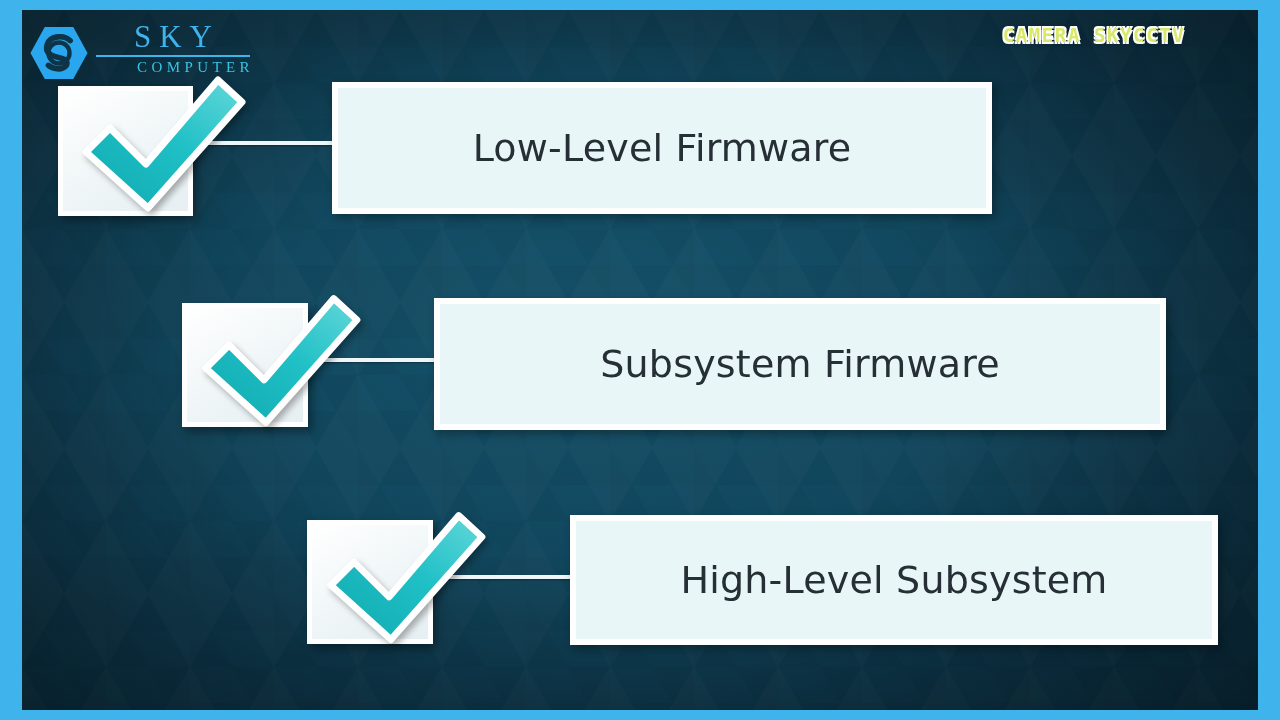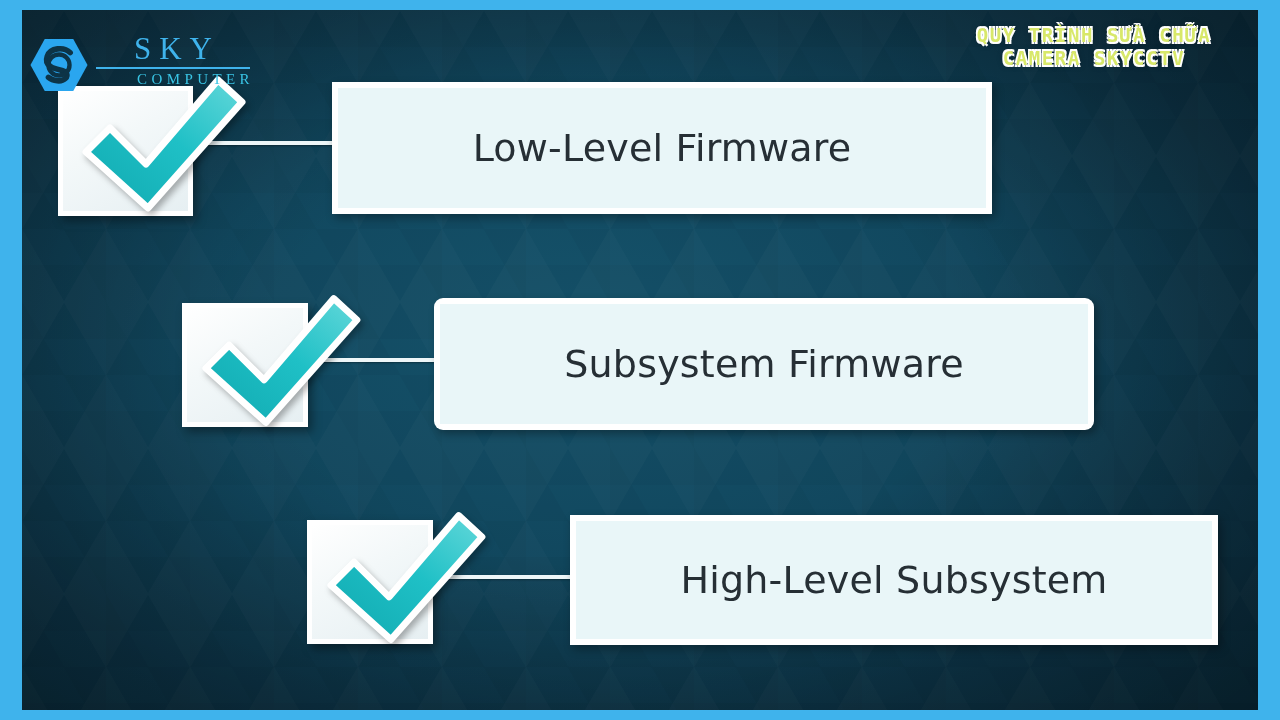--- a/index.html
+++ b/index.html
@@ -55,21 +55,20 @@
     pointer-events: none;
   }
 
   
   #logo {
     position: absolute;
     left: -6px;
     top: 0px;
     width: 240px;
     height: 82px;
-    margin-top: 12px;
   }
   #logo-mark {
     position: absolute;
     left: 12px;
     top: 12px;
     width: 62px;
     height: 62px;
   }
   #logo-text {
     position: absolute;
@@ -240,21 +239,21 @@
         <defs>
           <linearGradient id="cg2" x1="0" y1="1" x2="1" y2="0">
             <stop offset="0%" stop-color="#10a9b0"></stop>
             <stop offset="55%" stop-color="#1fc0c6"></stop>
             <stop offset="100%" stop-color="#63d8da"></stop>
           </linearGradient>
         </defs>
         <path d="M14 86 L38 62 L74 98 L146 14 L170 36 L76 142 Z" fill="url(#cg2)" stroke="#ffffff" stroke-width="7" stroke-linejoin="round"></path>
       </svg>
 
-      <div class="labelbox" style="left:412px; top:288px; width:660px; height:132px;border-radius:9px;">
+      <div class="labelbox" style="left:412px; top:288px; width:732px; height:132px;">
         <div class="labelbox-mid">
           <div class="labelbox-inner">
             <div class="labelbox-face">
               <span class="labelbox-text">Subsystem Firmware</span>
             </div>
           </div>
         </div>
       </div>
     </div>
 
@@ -292,18 +291,17 @@
         <circle cx="50" cy="50" r="17" fill="none" stroke="#0d3447" stroke-width="7"></circle>
       </svg>
       <div id="logo-text">
         <div class="logo-sky">SKY</div>
         <div class="logo-rule"></div>
         <div class="logo-computer">COMPUTER</div>
       </div>
     </div>
 
     <div id="wm-topright">
-      <div>QUY TRÌNH SỬA CHỮA</div>
       <div>CAMERA SKYCCTV</div>
     </div>
 
   </div>
 </div>
 
 </body></html>

